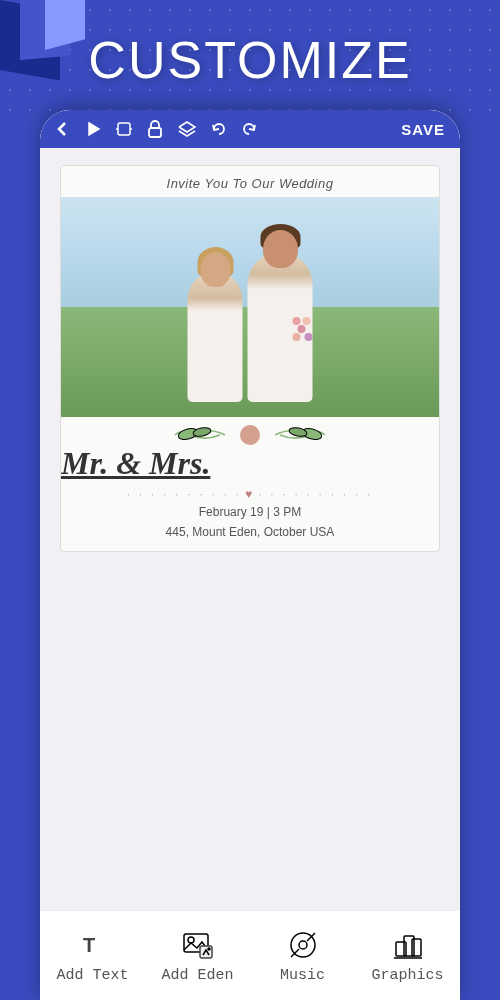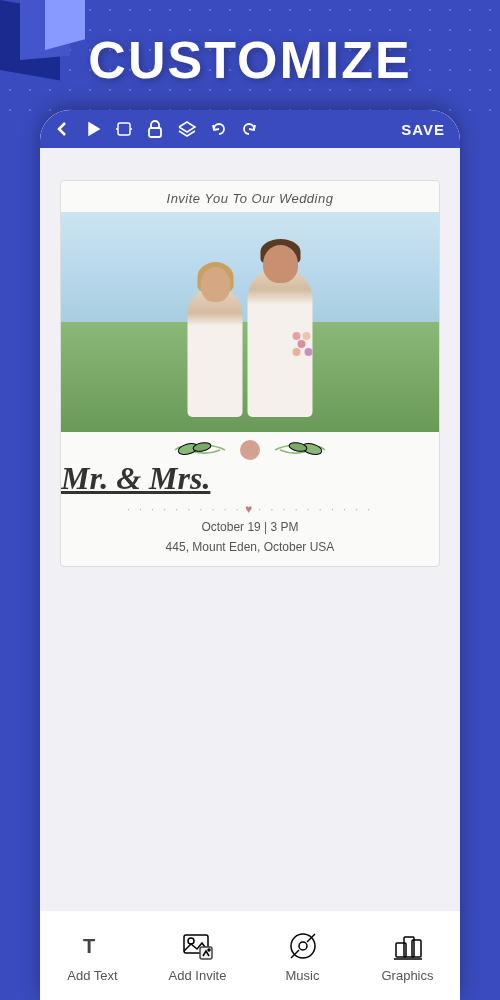--- a/index.html
+++ b/index.html
@@ -56,21 +56,21 @@
 
     .title-area {
       position: absolute;
       top: 30px;
       left: 0; right: 0;
       text-align: center;
     }
 
     .customize-title {
       font-size: 52px;
-      font-weight: 700;
+      font-weight: 400;
       color: #ffffff;
       letter-spacing: 2px;
       text-shadow: 2px 2px 8px rgba(0,0,0,0.3);
     }
 
     
     .dots-bg {
       position: absolute;
       bottom: 0; left: 0; right: 0;
       height: 400px;
@@ -120,21 +120,21 @@
       cursor: pointer;
       text-align: center;
     }
 
     
     .wedding-card {
       background: #fafaf8;
       border: 1px solid #ddd;
       border-radius: 4px;
       overflow: hidden;
-      margin: 17px auto;
+      margin: 2px auto;
     }
 
     .card-header-text {
       text-align: center;
       padding: 10px 0 6px;
       font-size: 13px;
       color: #555;
       letter-spacing: 0.5px;
       font-style: italic;
     }
@@ -335,22 +335,23 @@
 
     .nav-icon {
       width: 36px;
       height: 36px;
       display: flex;
       align-items: center;
       justify-content: center;
     }
 
     .nav-label {
-      font-size: 13px;
+      font-size: 15px;
       color: #555;
+      font-family: Liberation Mono, monospace;
     }
 
     .phone-content {
       display: flex;
       flex-direction: column;
       height: 100%;
     }
 
     .scrollable-content {
       flex: 1;
@@ -487,21 +488,21 @@
         </div>
 
         <div class="card-names">Mr. &amp; Mrs.</div>
 
         <div class="card-divider-dots">
           <span>· · · · · · · · · ·</span>
           <span class="heart-divider">♥</span>
           <span>· · · · · · · · · ·</span>
         </div>
 
-        <div class="card-date">October 19 | 3 PM</div>
+        <div class="card-date">February 19 | 3 PM</div>
 
         <div class="card-location">445, Mount Eden, October USA</div>
 
       </div>
     </div>
 
     <div class="bottom-nav">
 
       <div class="nav-item">
         <div class="nav-icon">
@@ -516,21 +517,21 @@
         <div class="nav-icon">
           <svg width="32" height="30" viewBox="0 0 32 30" stroke="#444" stroke-width="1.5" fill="none">
             <rect x="2" y="4" width="24" height="18" rx="2"></rect>
             <circle cx="9" cy="10" r="3"></circle>
             <polyline points="2,20 9,13 15,18 20,12 26,20"></polyline>
             <rect x="18" y="16" width="12" height="12" rx="2" fill="#f0f0f0" stroke="#444"></rect>
             <polyline points="21,25 24,20 27,25"></polyline>
             <circle cx="27" cy="19" r="1" fill="#444"></circle>
           </svg>
         </div>
-        <span class="nav-label">Add Invite</span>
+        <span class="nav-label">Add Eden</span>
       </div>
 
 
       <div class="nav-item">
         <div class="nav-icon">
           <svg width="30" height="30" viewBox="0 0 30 30" stroke="#444" stroke-width="1.5" fill="none">
             <circle cx="15" cy="15" r="12"></circle>
             <circle cx="15" cy="15" r="4"></circle>
             <line x1="19" y1="11" x2="27" y2="3"></line>
             <line x1="11" y1="19" x2="3" y2="27"></line>

